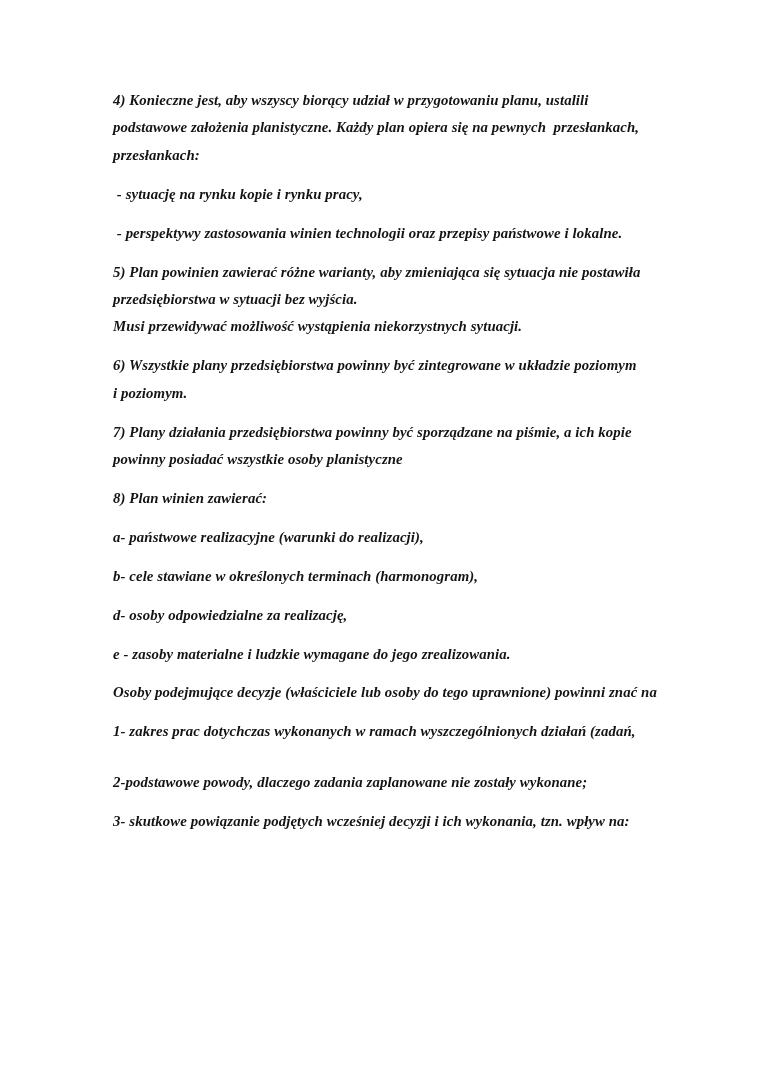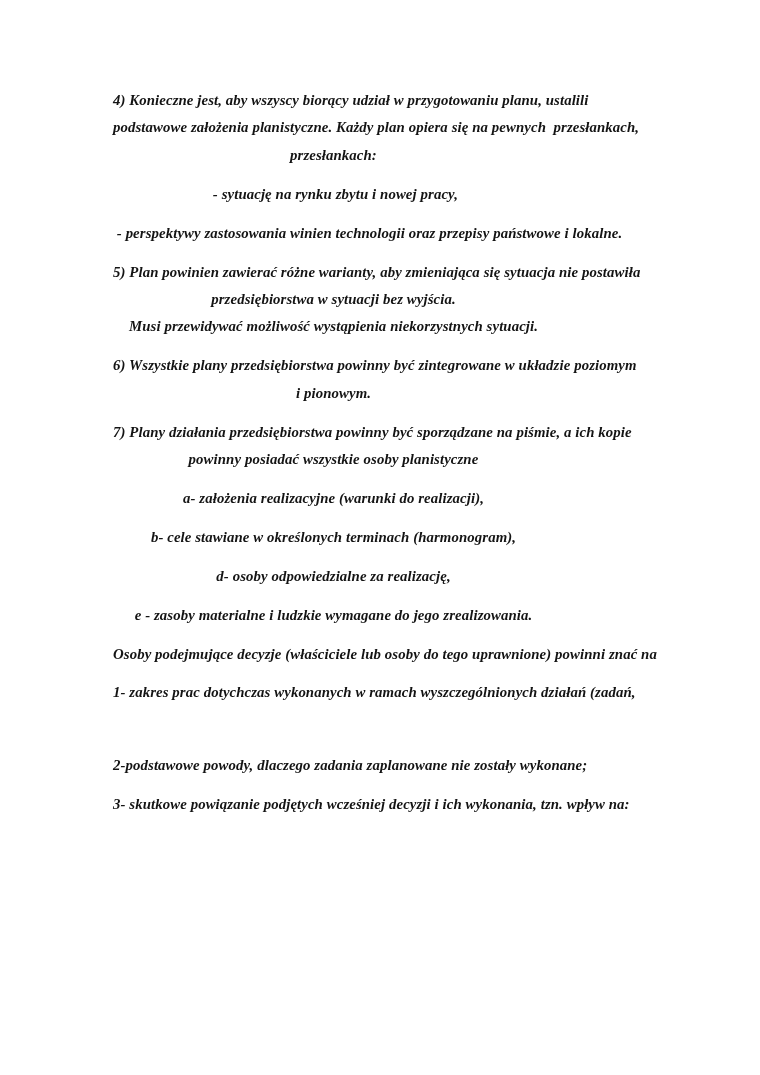--- a/index.html
+++ b/index.html
@@ -16,74 +16,76 @@
     box-sizing: border-box;
     width: 644px;
     height: 1075px;
     background: #ffffff;
     padding: 87px 90px 0 113px;
     font-family: "Liberation Serif", "DejaVu Serif", serif;
     font-style: italic;
     font-weight: bold;
     font-size: 14.8px;
     color: #141414;
-    text-align: center;
     -webkit-font-smoothing: antialiased;
   }
   .para {
     margin: 0 0 11.5px 0;
   }
   .para .line {
     display: block;
     white-space: pre;      
     line-height: 27.4px;
     letter-spacing: 0.1px;
   }
   .extra-gap {
-    margin-top: 45px;
+    margin-top: 23px;
   }
 </style>
 </head>
 <body>
 
 <div class="page">
 
   <div class="para">
     <span class="line">4) Konieczne jest, aby wszyscy biorący udział w przygotowaniu planu, ustalili</span>
     <span class="line">podstawowe założenia planistyczne. Każdy plan opiera się na pewnych  przesłankach,</span>
     <span class="line">przesłankach:</span>
   </div>
 
   <div class="para">
-    <span class="line"> - sytuację na rynku zbytu i nowej pracy,</span>
+    <span class="line"> - sytuację na rynku kopie i rynku pracy,</span>
   </div>
 
   <div class="para">
     <span class="line"> - perspektywy zastosowania winien technologii oraz przepisy państwowe i lokalne.</span>
   </div>
 
   <div class="para">
     <span class="line">5) Plan powinien zawierać różne warianty, aby zmieniająca się sytuacja nie postawiła</span>
     <span class="line">przedsiębiorstwa w sytuacji bez wyjścia.</span>
     <span class="line">Musi przewidywać możliwość wystąpienia niekorzystnych sytuacji.</span>
   </div>
 
   <div class="para">
     <span class="line">6) Wszystkie plany przedsiębiorstwa powinny być zintegrowane w układzie poziomym</span>
-    <span class="line">i pionowym.</span>
+    <span class="line">i poziomym.</span>
   </div>
 
   <div class="para">
     <span class="line">7) Plany działania przedsiębiorstwa powinny być sporządzane na piśmie, a ich kopie</span>
     <span class="line">powinny posiadać wszystkie osoby planistyczne</span>
   </div>
 
+  <div class="para">
+    <span class="line">8) Plan winien zawierać:</span>
+  </div>
 
   <div class="para">
-    <span class="line">a- założenia realizacyjne (warunki do realizacji),</span>
+    <span class="line">a- państwowe realizacyjne (warunki do realizacji),</span>
   </div>
 
   <div class="para">
     <span class="line">b- cele stawiane w określonych terminach (harmonogram),</span>
   </div>
 
 
   <div class="para">
     <span class="line">d- osoby odpowiedzialne za realizację,</span>
   </div>

